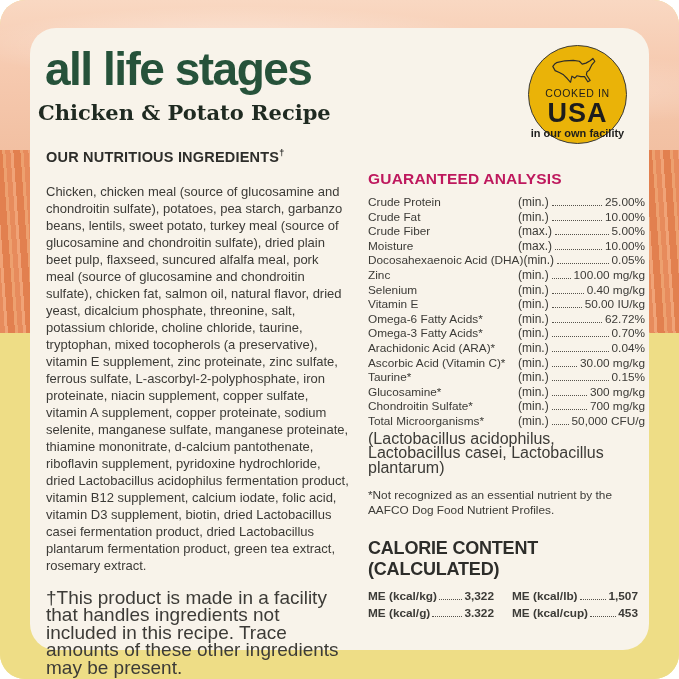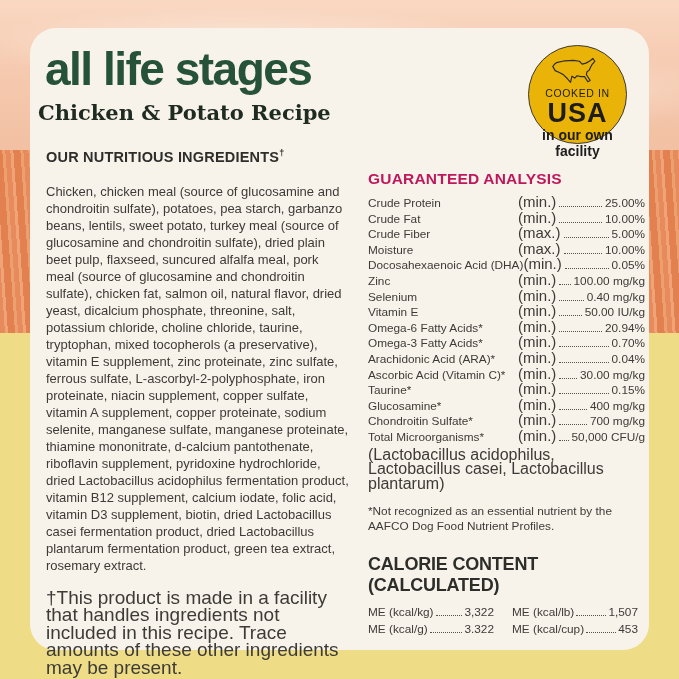--- a/index.html
+++ b/index.html
@@ -1,17 +1,17 @@
 <!DOCTYPE html>
 <html><head>
 <meta charset="utf-8">
 <style>
   html,body{margin:0;padding:0;}
   .stage{position:relative;width:679px;height:679px;overflow:hidden;
-         font-family:"Liberation Sans",sans-serif;background:#eedd86;}
+         font-family:"Liberation Sans",sans-serif;background:#eedd86;border-radius:25px;}
 
   
   .bg-sky{position:absolute;top:0;left:0;right:0;height:150px;
     background:linear-gradient(180deg,#f9d8c2 0%,#f6cab0 45%,#f2c0a2 100%);}
   .bg-sky::after{content:"";position:absolute;inset:0;
     background:radial-gradient(ellipse 60% 40% at 35% 30%,rgba(255,255,255,.45),rgba(255,255,255,0) 65%),
                radial-gradient(ellipse 50% 35% at 80% 60%,rgba(255,255,255,.3),rgba(255,255,255,0) 70%);}
   .bg-field{position:absolute;top:150px;left:0;right:0;height:183px;
     background:repeating-linear-gradient(86deg,#e78b5c 0 5px,#f0a377 5px 8px,#e2804f 8px 15px,#eda06f 15px 18px);}
   .bg-yellow{position:absolute;top:333px;left:0;right:0;bottom:0;background:#eedd86;}
@@ -24,42 +24,42 @@
          font-size:46px;font-weight:800;letter-spacing:-1.5px;color:#26523a;}
   .subtitle{position:absolute;left:8px;top:72px;margin:0;
          font-family:"DejaVu Serif",serif;font-weight:700;font-size:21px;color:#1f2a21;}
 
   
   .badge{position:absolute;left:498px;top:17px;width:99px;height:99px;box-sizing:border-box;
          border:1.5px solid #3a3a3a;border-radius:50%;background:#eab308;text-align:center;color:#1d1d1d;}
   .badge svg{display:block;margin:9px auto -2px auto;}
   .badge-l1{display:block;font-size:10.5px;letter-spacing:.6px;}
   .badge-l2{display:block;font-size:27px;font-weight:800;letter-spacing:1px;line-height:1.05;}
-  .badge-l3{display:block;font-size:14px;font-weight:700;}
+  .badge-l3{display:block;font-size:11px;font-weight:700;}
 
   
   .left-col{position:absolute;left:16px;top:120px;width:303px;color:#3c3b37;}
   .sec-heading{margin:0;font-size:14.5px;font-weight:700;letter-spacing:.2px;color:#2d2d2a;}
   .sec-heading sup{font-size:9px;}
   .ingredients-body{margin:18px 0 0 0;font-size:13px;line-height:17px;}
   .foot{margin:15px 0 0 0;font-size:19px;line-height:17.5px;}
 
   
   .right-col{position:absolute;left:338px;top:142px;width:277px;color:#3c3b37;}
   .ga-heading{margin:0;font-size:15.5px;font-weight:700;letter-spacing:.2px;color:#be185d;}
   .ga-rows{margin-top:7px;}
   .ga-row{display:flex;align-items:baseline;font-size:11.8px;line-height:14.6px;white-space:nowrap;}
   .ga-name{flex:0 0 auto;min-width:150px;}
-  .ga-basis{flex:0 0 auto;font-size:15px;}
+  .ga-basis{flex:0 0 auto;font-size:12px;}
   .ga-dots{flex:1 1 auto;border-bottom:1.6px dotted #55524b;margin:0 3px 3px 3px;min-width:6px;}
   .ga-value{flex:0 0 auto;}
   .ga-subnote{margin:3px 0 0 0;font-size:16px;line-height:14.5px;}
   .ga-footnote{margin:13px 0 0 0;font-size:11.8px;line-height:14.5px;}
   .cal-heading{margin:21px 0 0 0;font-size:18px;font-weight:700;letter-spacing:-.2px;color:#2d2d2a;}
-  .cal-cols{display:flex;gap:18px;margin-top:8px;}
+  .cal-cols{display:flex;gap:18px;margin-top:8px;font-weight:bold;}
   .cal-col{flex:0 0 126px;}
   .cal-row{display:flex;align-items:baseline;font-size:11.8px;line-height:16.5px;white-space:nowrap;}
   .cal-label{flex:0 0 auto;}
   .cal-dots{flex:1 1 auto;border-bottom:1.6px dotted #55524b;margin:0 2px 3px 2px;min-width:5px;}
   .cal-value{flex:0 0 auto;}
 </style>
 </head>
 <body>
 
 <div class="stage">
@@ -137,21 +137,21 @@
         <div class="ga-row">
             <span class="ga-name">Vitamin E</span>
             <span class="ga-basis">(min.)</span>
             <span class="ga-dots"></span>
             <span class="ga-value">50.00 IU/kg</span>
           </div>
         <div class="ga-row">
             <span class="ga-name">Omega-6 Fatty Acids*</span>
             <span class="ga-basis">(min.)</span>
             <span class="ga-dots"></span>
-            <span class="ga-value">20.94%</span>
+            <span class="ga-value">62.72%</span>
           </div>
         <div class="ga-row">
             <span class="ga-name">Omega-3 Fatty Acids*</span>
             <span class="ga-basis">(min.)</span>
             <span class="ga-dots"></span>
             <span class="ga-value">0.70%</span>
           </div>
         <div class="ga-row">
             <span class="ga-name">Arachidonic Acid (ARA)*</span>
             <span class="ga-basis">(min.)</span>
@@ -167,21 +167,21 @@
         <div class="ga-row">
             <span class="ga-name">Taurine*</span>
             <span class="ga-basis">(min.)</span>
             <span class="ga-dots"></span>
             <span class="ga-value">0.15%</span>
           </div>
         <div class="ga-row">
             <span class="ga-name">Glucosamine*</span>
             <span class="ga-basis">(min.)</span>
             <span class="ga-dots"></span>
-            <span class="ga-value">400 mg/kg</span>
+            <span class="ga-value">300 mg/kg</span>
           </div>
         <div class="ga-row">
             <span class="ga-name">Chondroitin Sulfate*</span>
             <span class="ga-basis">(min.)</span>
             <span class="ga-dots"></span>
             <span class="ga-value">700 mg/kg</span>
           </div>
         <div class="ga-row">
             <span class="ga-name">Total Microorganisms*</span>
             <span class="ga-basis">(min.)</span>

